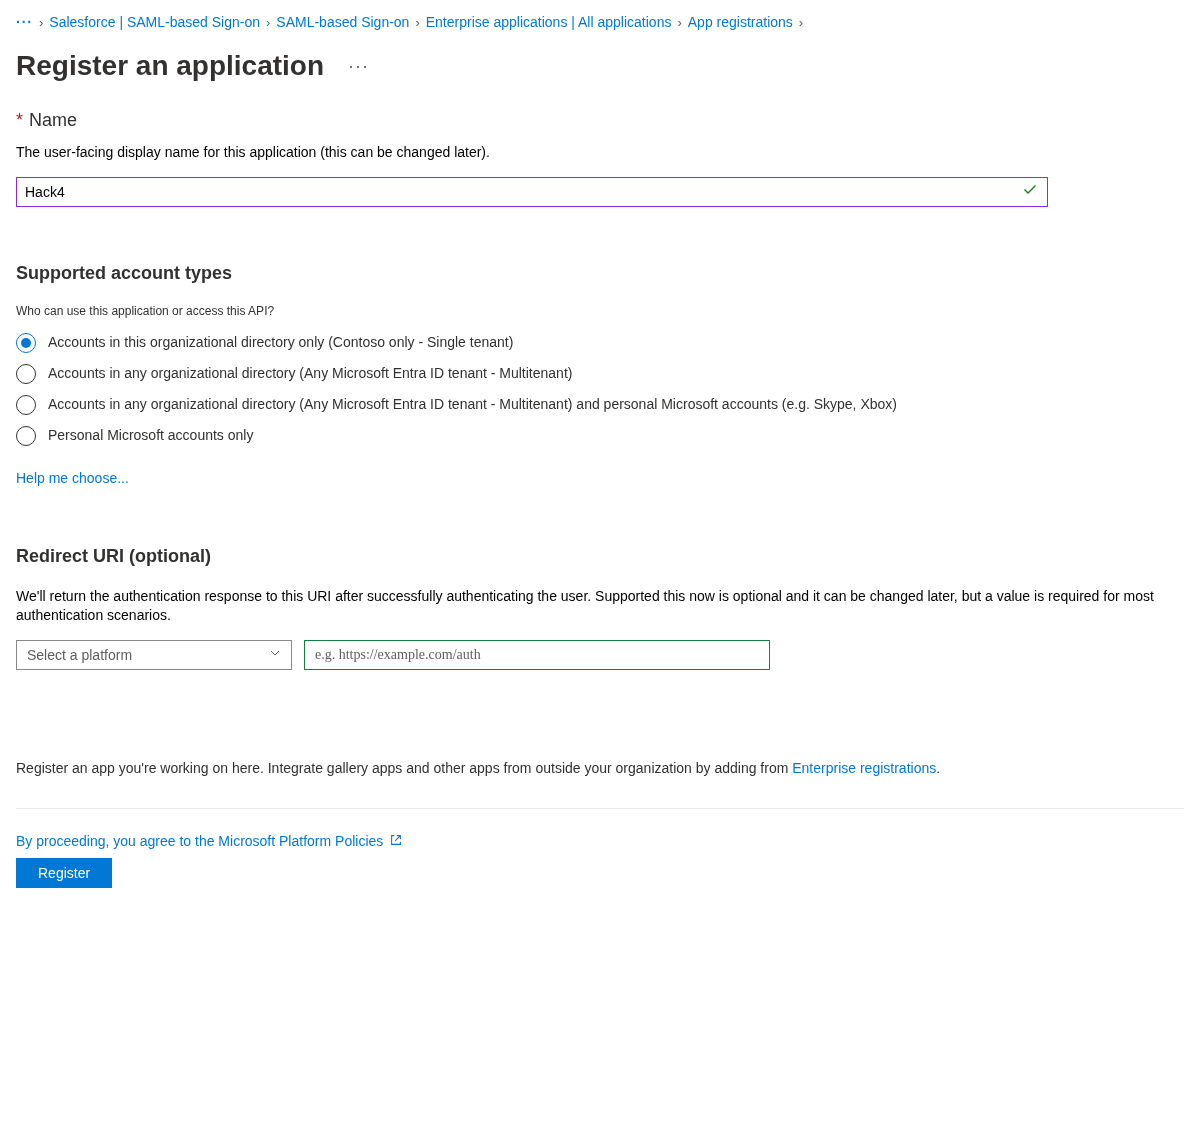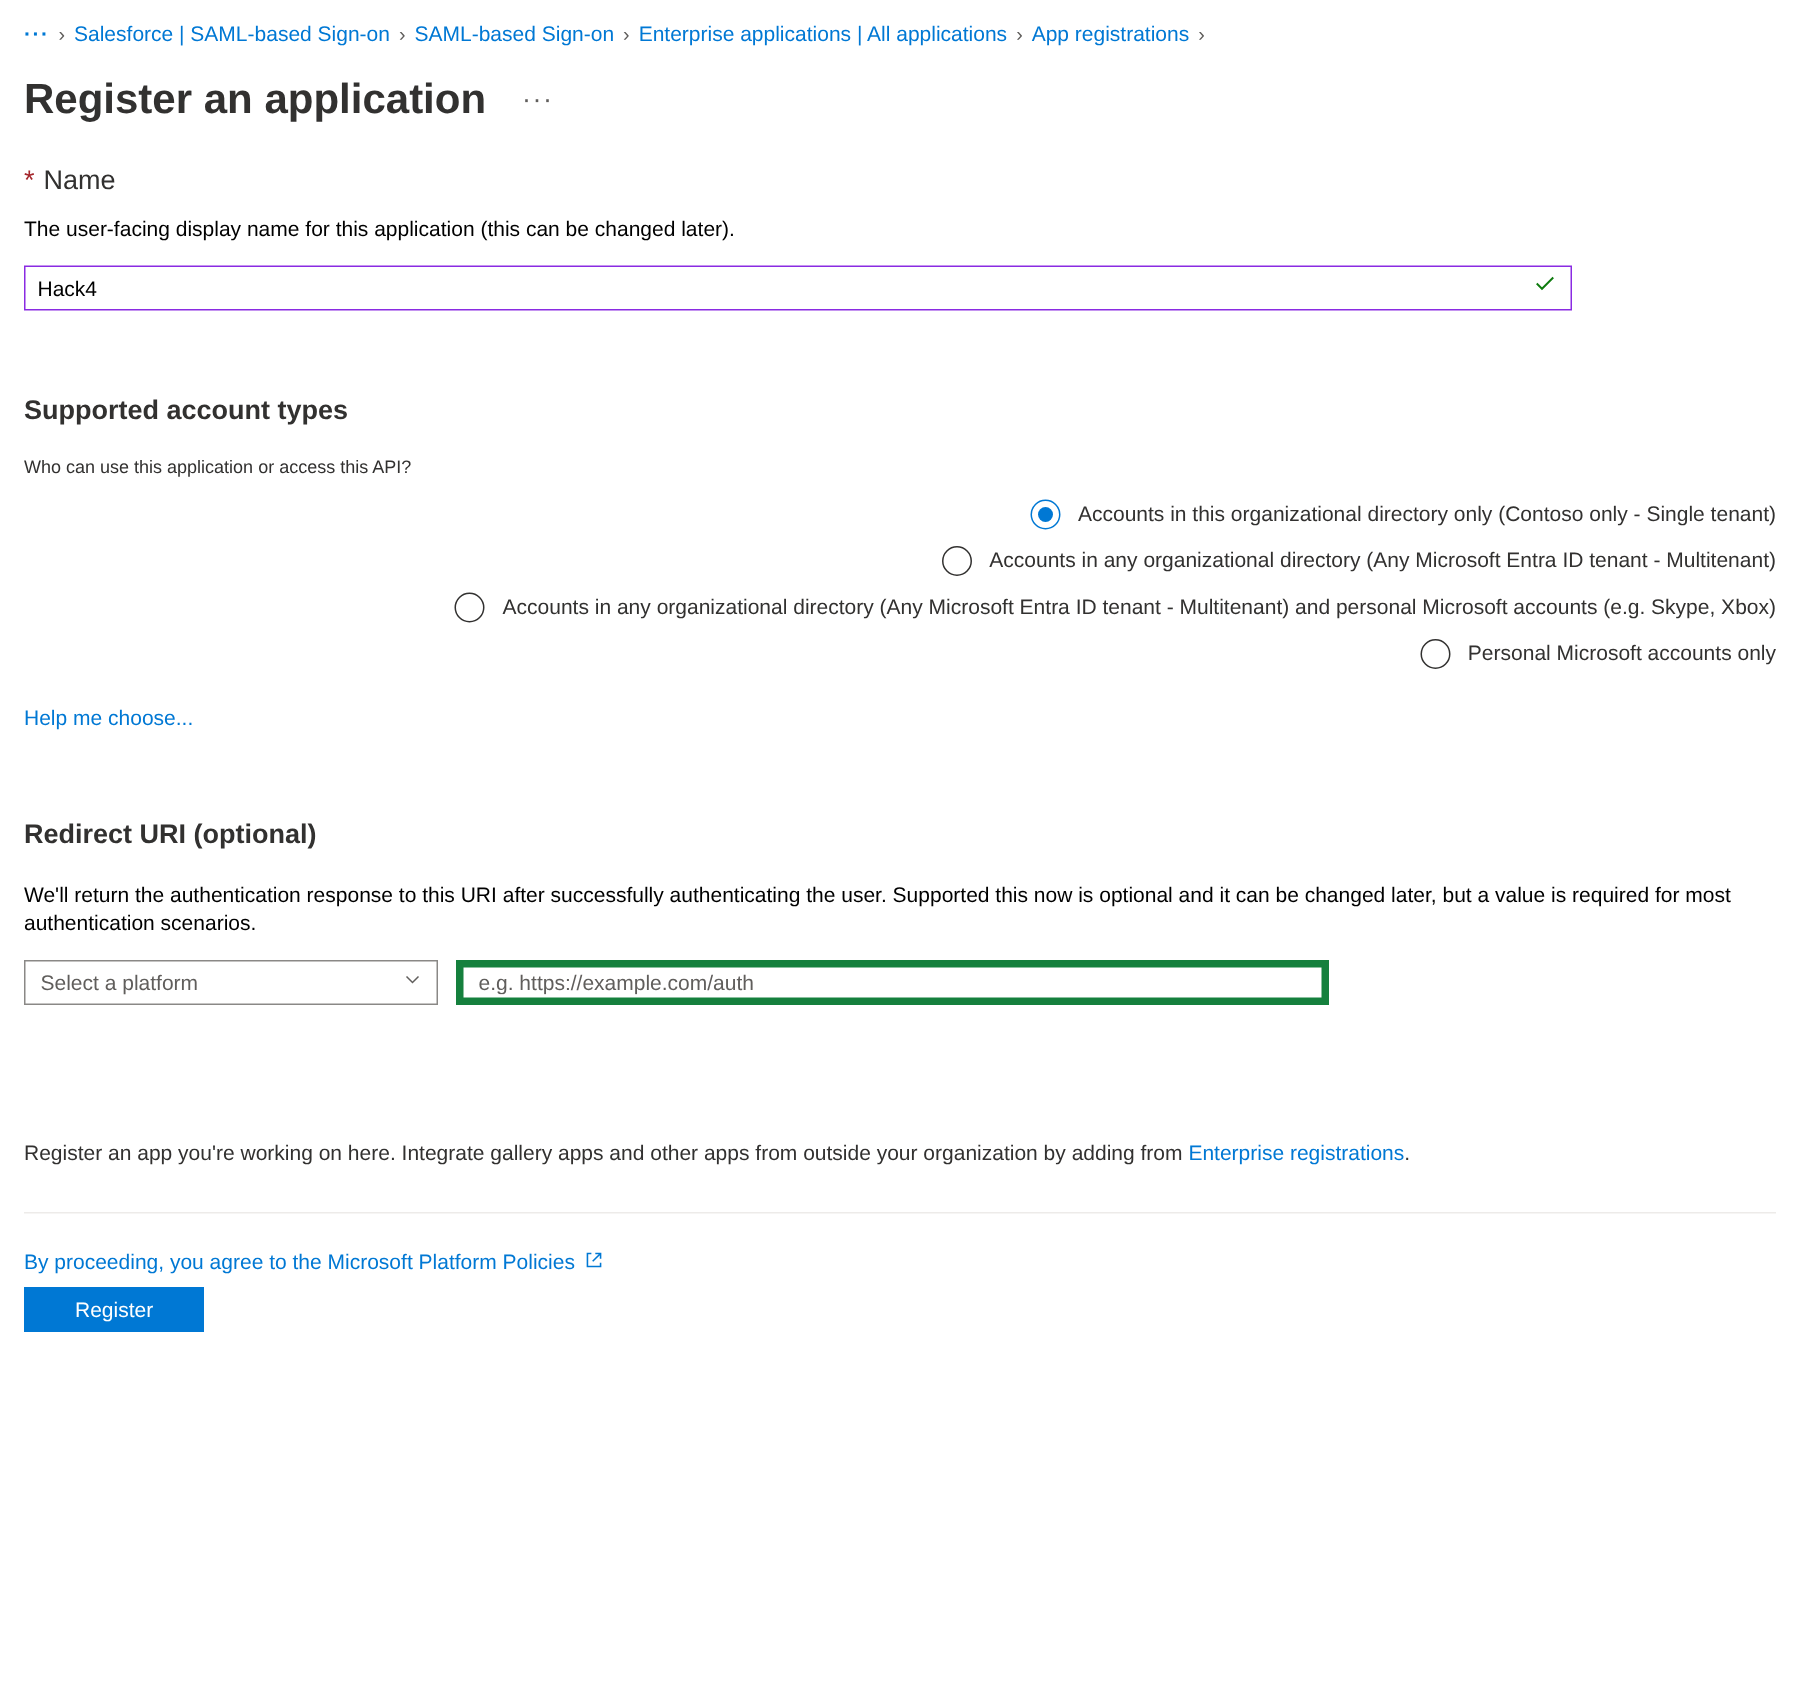--- a/index.html
+++ b/index.html
@@ -99,21 +99,20 @@
     .question-text {
       font-size: 12px;
       color: #323130;
       margin-bottom: 14px;
     }
     .radio-group {
       display: flex;
       flex-direction: column;
       gap: 10px;
       margin-bottom: 24px;
-      align-items: flex-end;
     }
     .radio-item {
       display: flex;
       align-items: flex-start;
       gap: 12px;
       cursor: pointer;
     }
     .radio-circle {
       width: 20px;
       height: 20px;
@@ -163,26 +162,26 @@
       cursor: pointer;
       font-size: 14px;
       color: #605e5c;
       background: #ffffff;
     }
     .chevron {
       font-size: 12px;
       color: #605e5c;
     }
     .uri-input {
-      width: 582px;
+      width: 466px;
       height: 30px;
-      border: 5px solid #15803d;
+      border: 1px solid #15803d;
       padding: 0 10px;
       font-size: 14px;
-      font-family: Liberation Sans, sans-serif;
+      font-family: Liberation Serif, serif;
       outline: none;
     }
     .uri-input::placeholder {
       color: #605e5c;
     }
     .bottom-text {
       font-size: 14px;
       color: #323130;
       margin-bottom: 32px;
     }
@@ -205,21 +204,21 @@
       margin-bottom: 8px;
     }
     .external-icon {
       width: 14px;
       height: 14px;
     }
     .register-btn {
       background: #0078d4;
       color: #ffffff;
       border: none;
-      padding: 7px 34px;
+      padding: 7px 22px;
       font-size: 14px;
       font-family: inherit;
       cursor: pointer;
     }
     .section-block {
       margin-bottom: 0;
     }
   </style>
 </head>
 <body>

